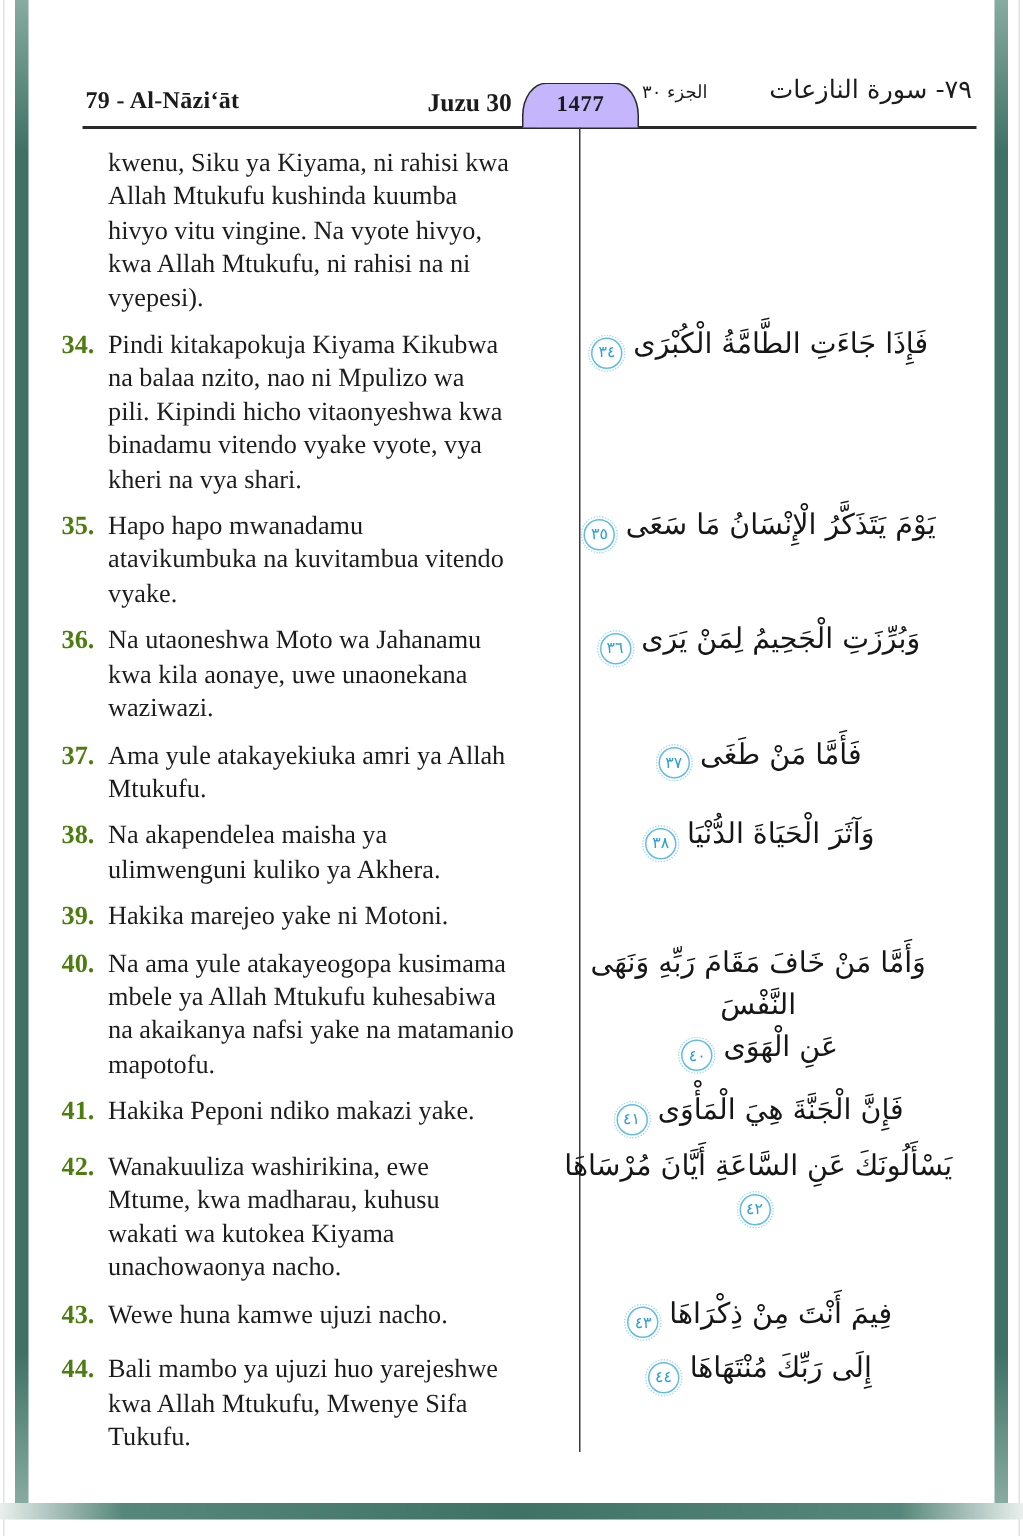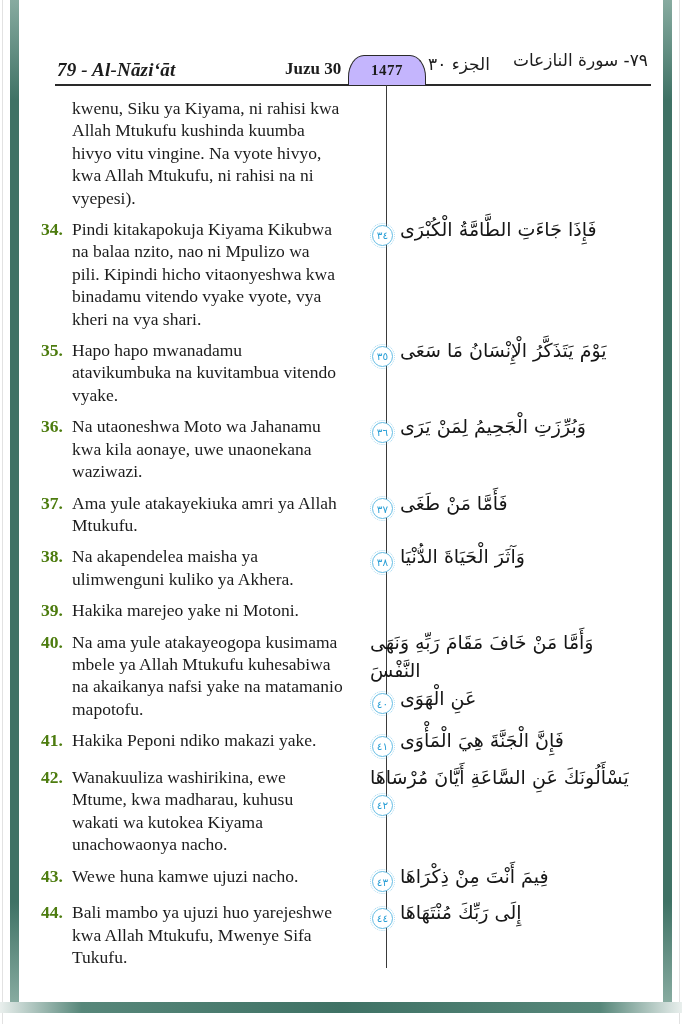--- a/index.html
+++ b/index.html
@@ -12,38 +12,38 @@
   
   .bar-left{position:absolute;left:10px;top:0;width:9px;height:1002px;
             background:linear-gradient(180deg,#87aba0 0%,#3f7265 10%,#3f7265 90%,#87aba0 100%);}
   .bar-right{position:absolute;right:10px;top:0;width:9px;height:1002px;
             background:linear-gradient(180deg,#87aba0 0%,#3f7265 10%,#3f7265 90%,#87aba0 100%);}
   .bar-bottom{position:absolute;left:0;top:1002px;width:682px;height:11px;
             background:linear-gradient(90deg,#e9efed 0%,#57877a 12%,#3f7265 50%,#57877a 88%,#e9efed 100%);}
   
   .header{position:absolute;top:46px;left:34px;right:34px;height:38px;}
   .h-rule{position:absolute;top:38px;left:21px;width:596px;height:2px;background:#2a2a2a;}
-  .h-latin{position:absolute;left:23px;top:13px;font-size:19px;font-weight:bold;letter-spacing:.2px;font-style:italic;}
+  .h-latin{position:absolute;left:23px;top:13px;font-size:16px;font-weight:bold;letter-spacing:.2px;}
   .h-juzu{position:absolute;left:251px;top:13px;font-size:17px;font-weight:bold;}
   .badge{position:absolute;left:314px;top:9px;width:76px;height:29px;
          border:1.4px solid #2a2a2a;border-bottom:none;
          border-radius:16px 16px 0 0 / 22px 22px 0 0;background:#c4b5fd;
          display:flex;align-items:center;justify-content:center;}
   .badge span{font-size:15px;font-weight:600;letter-spacing:.5px;}
-  .h-juz-ar{position:absolute;left:394px;top:8px;font-size:17px;font-family:"DejaVu Sans",sans-serif;text-align:center;}
+  .h-juz-ar{position:absolute;left:394px;top:8px;font-size:12px;font-family:"DejaVu Sans",sans-serif;text-align:center;}
   .h-surah-ar{position:absolute;right:0px;top:4px;font-size:17px;font-family:"DejaVu Sans",sans-serif;text-align:center;}
   
   .divider{position:absolute;left:386px;top:85px;width:1px;height:883px;background:#3a3a3a;}
   
   .content{position:absolute;top:97px;left:41px;width:600px;}
   .row{display:flex;align-items:flex-start;margin-bottom:9px;}
   .sw{width:329px;display:flex;flex-shrink:0;}
   .vnum{width:31px;flex-shrink:0;font-size:17.5px;font-weight:bold;color:#4d7c0f;line-height:22.4px;}
   .vtext{width:296px;font-size:17.5px;line-height:22.4px;white-space:pre-line;}
-  .ar{flex:1;margin-top:-3px;text-align:left;font-family:"DejaVu Sans",sans-serif;}
+  .ar{flex:1;margin-top:-3px;text-align:center;font-family:"DejaVu Sans",sans-serif;}
   .artext{font-size:19px;line-height:28px;white-space:pre-line;color:#161616;}
   .aynum{display:inline-flex;width:19px;height:19px;border-radius:50%;
          border:1px solid #63bce4;outline:1px dotted rgba(99,188,228,.55);outline-offset:1.5px;
          color:#2a9fd6;font-size:10.5px;line-height:1;align-items:center;justify-content:center;
          margin:0 7px 0 2px;vertical-align:-3px;background:#fff;}
 </style>
 </head>
 <body>
 
 <div class="page">

